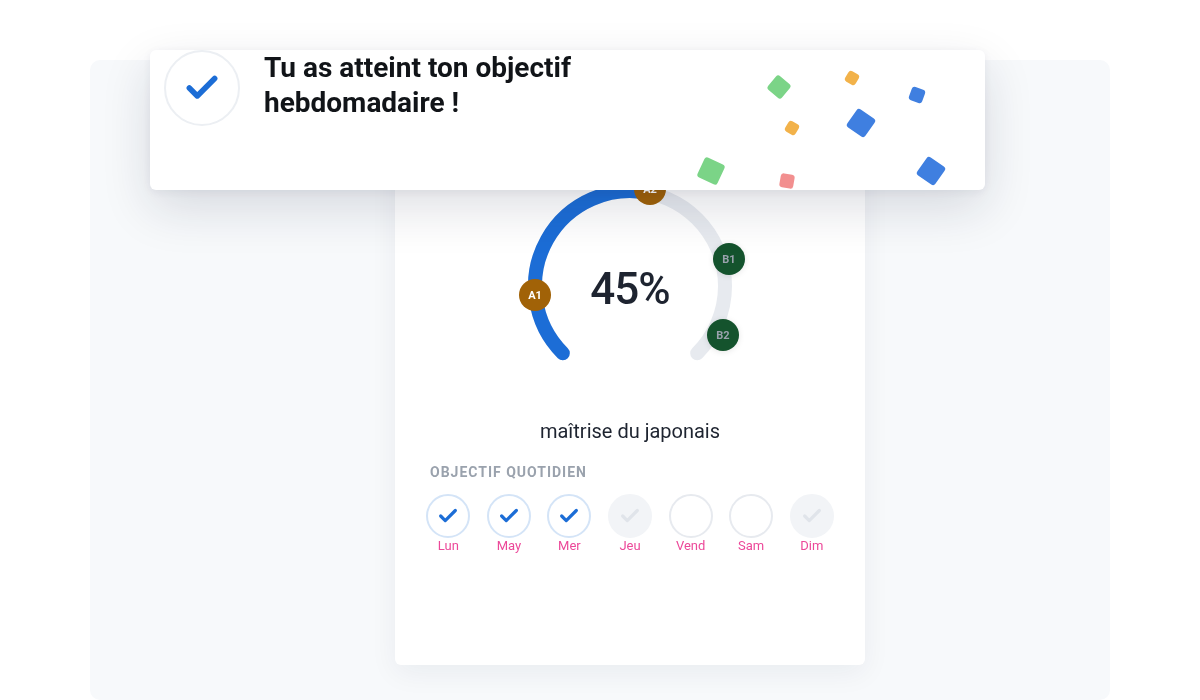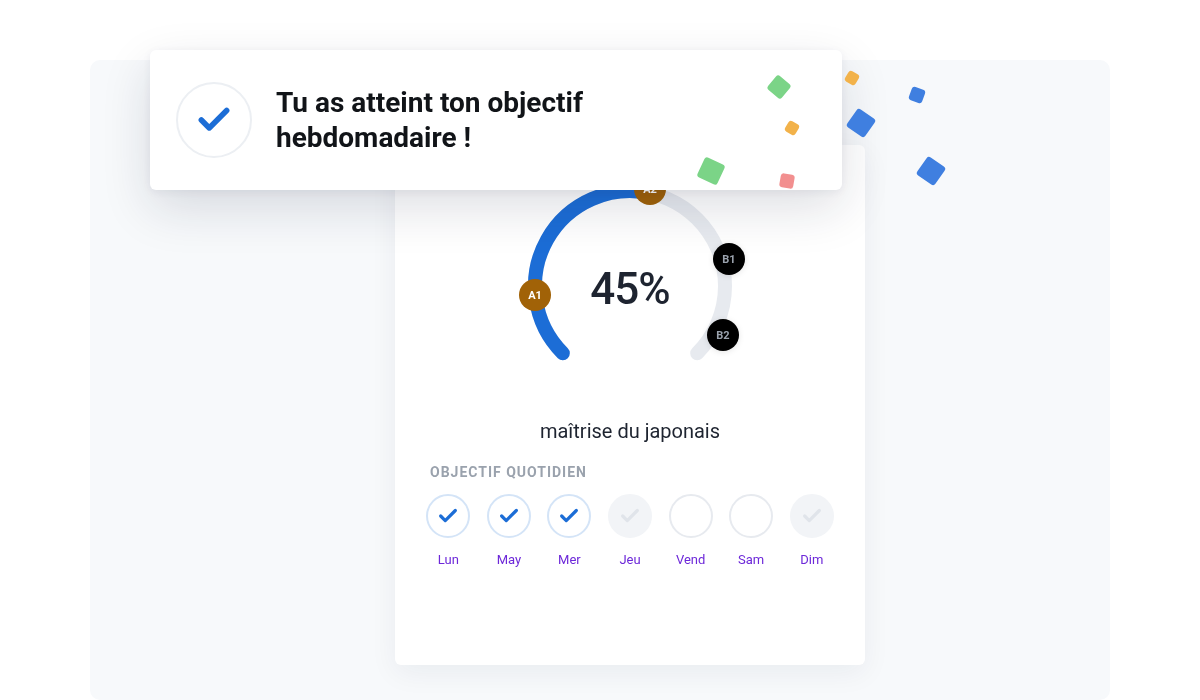--- a/index.html
+++ b/index.html
@@ -52,21 +52,21 @@
   }
   .level-pill {
     position: absolute;
     width: 32px; height: 32px;
     border-radius: 50%;
     display: flex; align-items: center; justify-content: center;
     font-size: 11px; font-weight: 700;
   }
   .level-filled { background: #a16207; color: #fff; }
   .level-empty {
-    background: #000000; color: #9aa2ad;
+    background: #14532d; color: #9aa2ad;
     box-shadow: 0 1px 6px rgba(0,0,0,0.10);
   }
 
   .mastery {
     text-align: center;
     font-size: 20px;
     color: #1e2430;
     margin: 18px 0 21px 0;
   }
 
@@ -83,35 +83,35 @@
   .days-row { display: flex; gap: 14px; }
   .day { display: flex; flex-direction: column; align-items: center; width: 48px; }
   .day-circle {
     width: 44px; height: 44px; border-radius: 50%;
     display: flex; align-items: center; justify-content: center;
     font-size: 20px;
   }
   .dc-done { border: 2px solid #d4e4f7; color: #1c6dd6; }
   .dc-pending-tick { background: #f2f4f7; color: #eceff3; border: 2px solid #f2f4f7; }
   .dc-pending-empty { border: 2px solid #e7eaef; color: transparent; }
-  .day-label { margin-top: 14px; font-size: 13px; color: #6d28d9; }
+  .day-label { margin-top: 0; font-size: 13px; color: #ec4899; }
 
   
   .banner {
     position: absolute;
     left: 150px;
     top: 50px;
-    width: 692px;
+    width: 835px;
     height: 140px;
     background: #ffffff;
     border-radius: 6px;
     box-shadow: 0 18px 50px rgba(20,30,60,0.14), 0 2px 8px rgba(20,30,60,0.06);
     display: flex;
-    align-items: center;
-    padding: 0 26px;
+    align-items: flex-start;
+    padding: 0 14px;
   }
   .banner-check {
     width: 76px; height: 76px; border-radius: 50%;
     border: 2px solid #eceff3;
     display: flex; align-items: center; justify-content: center;
     flex-shrink: 0;
     margin-right: 24px;
   }
   .banner-title {
     font-size: 28px;

